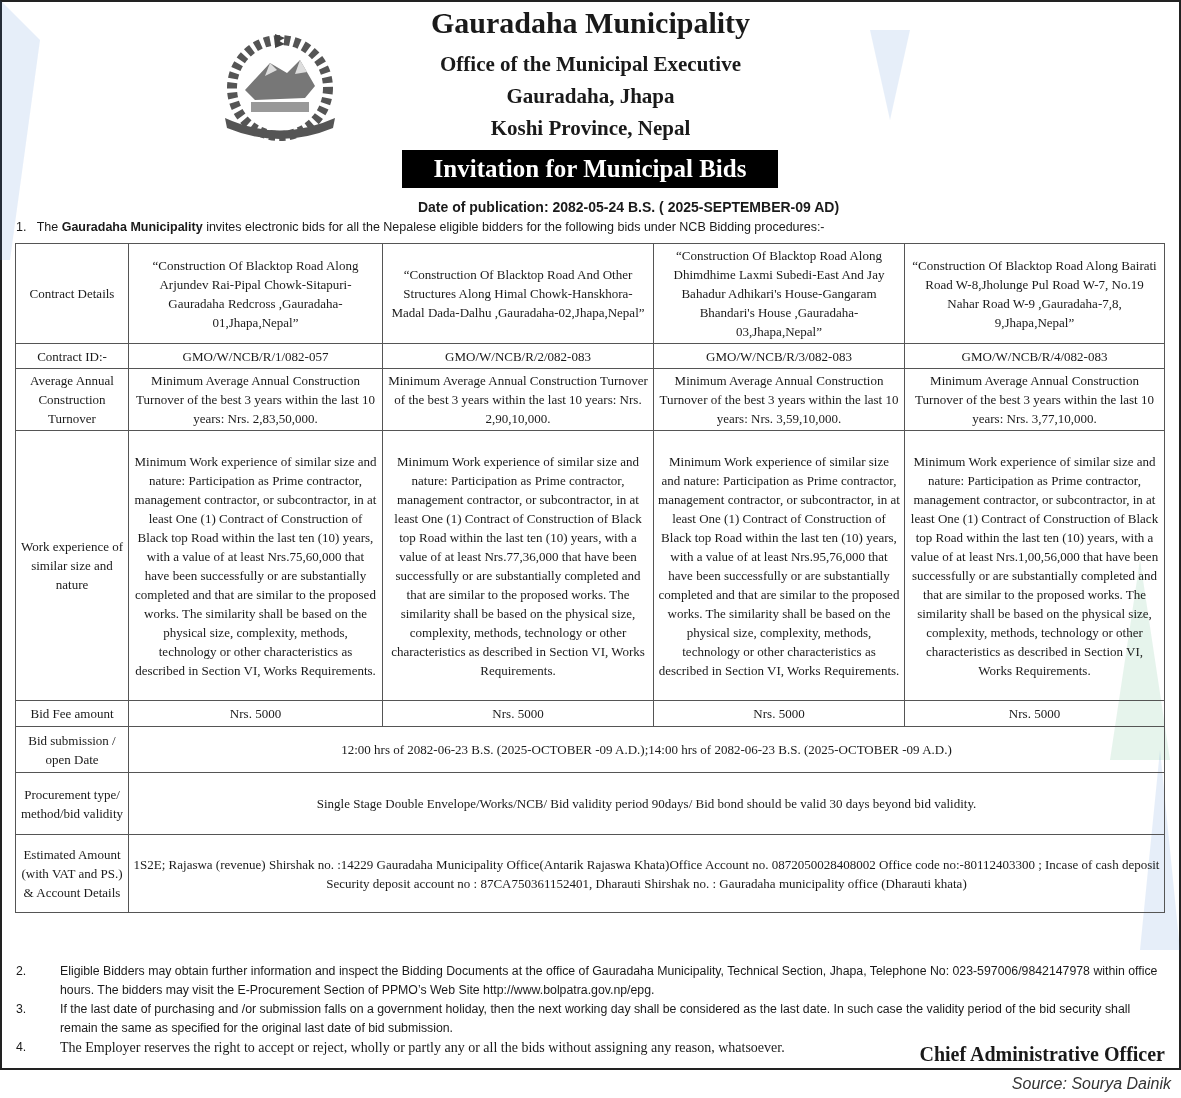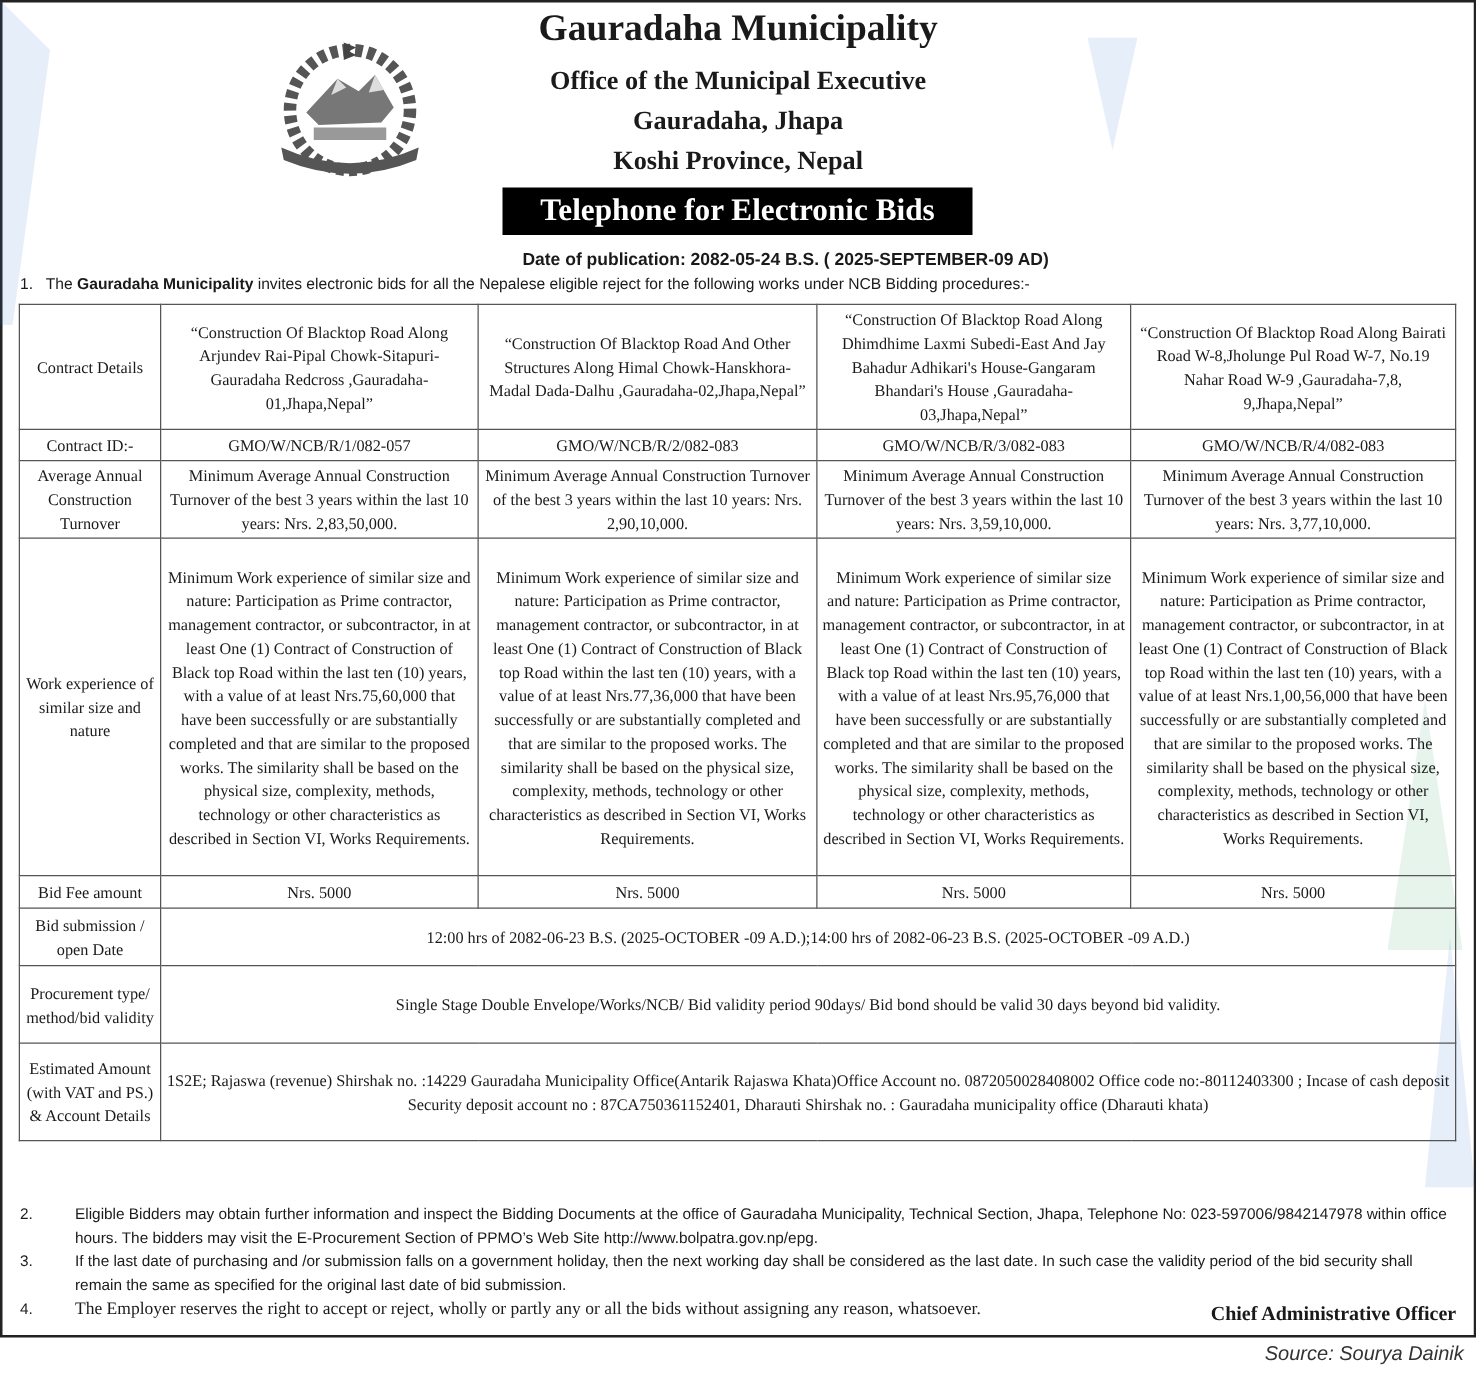--- a/index.html
+++ b/index.html
@@ -16,21 +16,21 @@
     table.bids { position: absolute; left: 15px; top: 243px; width: 1150px; border-collapse: collapse; font-size: 13px; line-height: 19px; }
     table.bids td { border: 1px solid #555; text-align: center; vertical-align: middle; padding: 2px 4px; }
     table.bids td.lbl { width: 104px; }
     table.bids td.c1 { width: 245px; }
     table.bids td.c2 { width: 262px; margin-left: 10px; }
     table.bids td.c3 { width: 242px; }
     .notes { position: absolute; left: 16px; top: 962px; width: 1150px; font-family: "Liberation Sans", sans-serif; font-size: 12.3px; line-height: 19px; }
     .note { display: flex; margin-bottom: 0; }
     .note .num { width: 20px; flex: none; }
     .note .txt { flex: 1; margin-left: 24px; }
-    .cao { position: absolute; right: 16px; top: 1043px; font-weight: bold; font-size: 16px; }
+    .cao { position: absolute; right: 16px; top: 1043px; font-weight: bold; font-size: 20px; }
     .source { position: absolute; right: 10px; top: 1075px; font-family: "Liberation Sans", sans-serif; font-style: italic; font-size: 16px; color: #333; }
   </style>
 </head>
 <body>
 
 <div class="frame"></div>
 
 <svg class="watermark-shape" style="left:0;top:0" width="40" height="260" viewBox="0 0 40 260">
     <polygon points="0,0 40,40 10,260 0,260" fill="#3a7bd5"></polygon>
   </svg>
@@ -51,27 +51,27 @@
   <polygon points="85,32 92,44 80,46" fill="#ddd"></polygon>
   <rect x="36" y="74" width="58" height="10" fill="#999"></rect>
   <polygon points="60,6 60,20 70,16 64,13 70,10" fill="#444"></polygon>
   <path d="M10 90 Q65 115 120 90 L118 100 Q65 122 12 100 Z" fill="#555"></path>
 </svg>
 
 <div class="h-title">Gauradaha Municipality</div>
 <div class="h-line" style="top:52px">Office of the Municipal Executive</div>
 <div class="h-line" style="top:84px">Gauradaha, Jhapa</div>
 <div class="h-line" style="top:116px">Koshi Province, Nepal</div>
-<div class="banner">Telephone for Electronic Bids</div>
+<div class="banner">Invitation for Municipal Bids</div>
 
 <div class="pubdate">Date of publication: 2082-05-24 B.S. ( 2025-SEPTEMBER-09 AD)</div>
 
 <div class="intro">
   <span>1.</span>&nbsp;&nbsp;
-  <span>The </span><b>Gauradaha Municipality</b><span> invites electronic bids for all the Nepalese eligible reject for the following works under NCB Bidding procedures:-</span>
+  <span>The </span><b>Gauradaha Municipality</b><span> invites electronic bids for all the Nepalese eligible bidders for the following bids under NCB Bidding procedures:-</span>
 </div>
 
 <table class="bids">
   <tbody>
       <tr style="height:98px">
     <td class="lbl">Contract Details</td>
     <td class="c1">“Construction Of Blacktop Road Along Arjundev Rai-Pipal Chowk-Sitapuri-Gauradaha Redcross ,Gauradaha-01,Jhapa,Nepal”</td>
     <td class="c2">“Construction Of Blacktop Road And Other Structures Along Himal Chowk-Hanskhora-Madal Dada-Dalhu ,Gauradaha-02,Jhapa,Nepal”</td>
     <td class="c3">“Construction Of Blacktop Road Along Dhimdhime Laxmi Subedi-East And Jay Bahadur Adhikari's House-Gangaram Bhandari's House ,Gauradaha-03,Jhapa,Nepal”</td>
     <td>“Construction Of Blacktop Road Along Bairati Road W-8,Jholunge Pul Road W-7, No.19 Nahar Road W-9 ,Gauradaha-7,8, 9,Jhapa,Nepal”</td>

